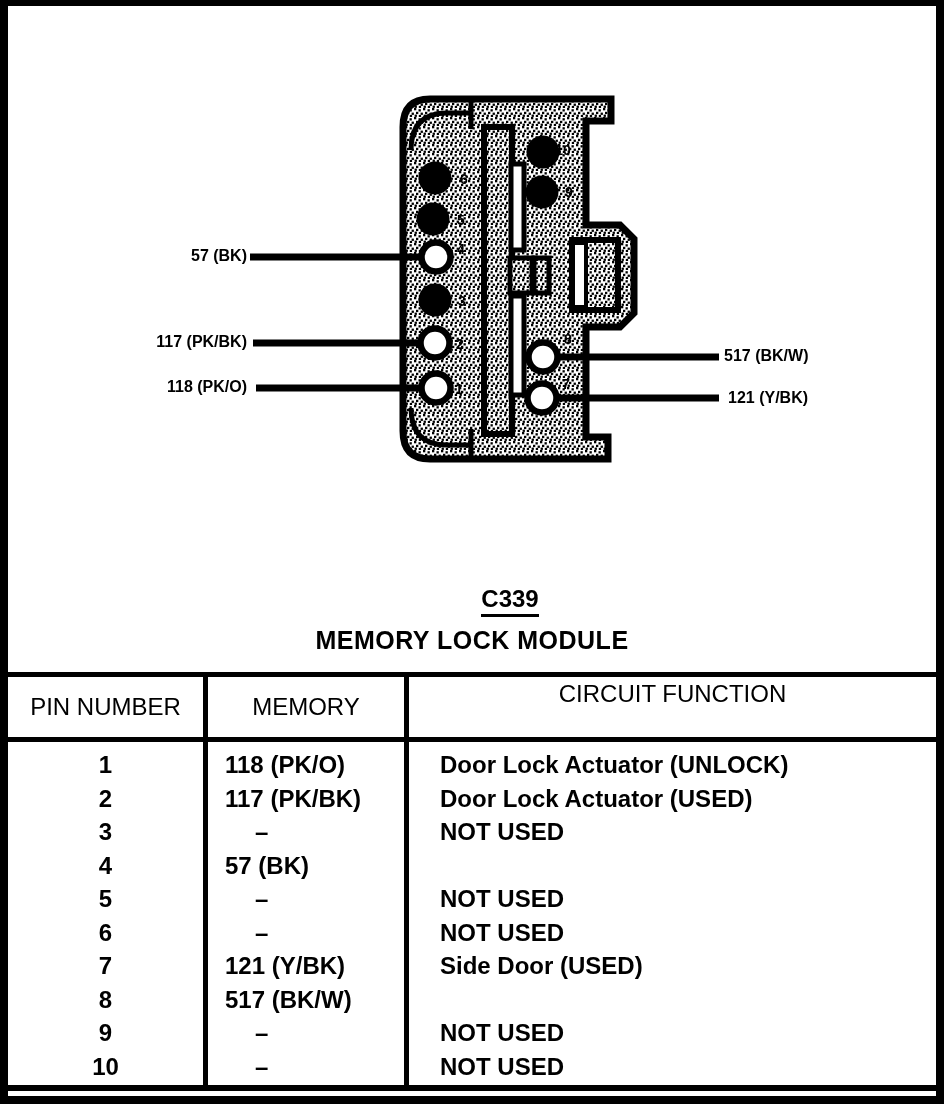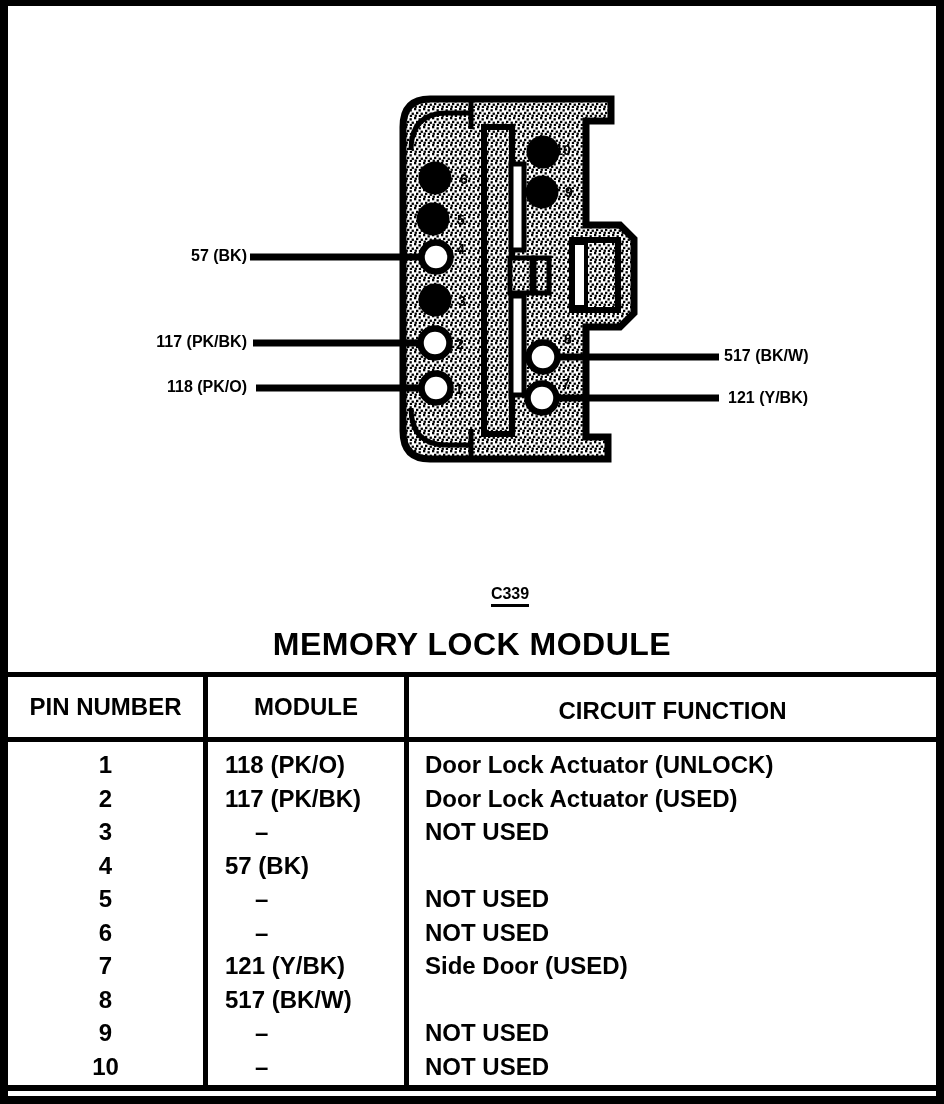--- a/index.html
+++ b/index.html
@@ -25,57 +25,57 @@
   .pin-num{
     position:absolute;
     font-size:14px;font-weight:bold;
     transform:translate(-50%,-50%);
     line-height:14px;
   }
   
   .connector-id{
     position:absolute;top:585px;left:450px;width:120px;
     text-align:center;
-    font-size:16px;font-weight:bold;
+    font-size:24px;font-weight:bold;
   }
   .connector-id span{
     display:inline-block;
     border-bottom:3px solid #000;
     padding-bottom:1px;
   }
   .connector-name{
     position:absolute;top:626px;left:222px;width:500px;
     text-align:center;
-    font-size:32px;font-weight:bold;
+    font-size:25px;font-weight:bold;
     letter-spacing:0.5px;
   }
   
   .th-label{
     position:absolute;
-    font-size:24px;font-weight:bold;
+    font-size:24px;font-weight:normal;
     text-align:center;
     line-height:28px;
   }
   .tbody{
     position:absolute;left:8px;top:748px;width:928px;
   }
   .t-row{
     display:flex;
     height:33.5px;
     align-items:center;
   }
   .t-cell{
     font-size:24px;font-weight:bold;
     line-height:33.5px;
     white-space:nowrap;
   }
   .c-pin{width:195px;text-align:center;}
   .c-circuit{width:201px;text-align:left;padding-left:22px;box-sizing:border-box;}
   .c-circuit.dash{padding-left:52px;}
-  .c-func{flex:1;text-align:left;padding-left:21px;box-sizing:border-box;}
+  .c-func{flex:1;text-align:left;padding-left:36px;box-sizing:border-box;}
 </style>
 </head>
 <body>
 
 <div class="page">
 
   <div class="border-bar" style="left:0;top:0;width:944px;height:6px;"></div>
   <div class="border-bar" style="left:0;top:0;width:8px;height:1104px;"></div>
   <div class="border-bar" style="left:936px;top:0;width:8px;height:1104px;"></div>
   <div class="border-bar" style="left:0;top:1096px;width:944px;height:8px;"></div>
@@ -150,22 +150,22 @@
   <div class="connector-id"><span>C339</span></div>
   <div class="connector-name">MEMORY LOCK MODULE</div>
 
   <div class="border-bar" style="left:8px;top:672px;width:928px;height:5px;"></div>
   <div class="border-bar" style="left:8px;top:737px;width:928px;height:5px;"></div>
   <div class="border-bar" style="left:8px;top:1085px;width:928px;height:6px;"></div>
   <div class="border-bar" style="left:203px;top:672px;width:5px;height:419px;"></div>
   <div class="border-bar" style="left:404px;top:672px;width:5px;height:419px;"></div>
 
   <div class="th-label" style="left:8px;top:693px;width:195px;">PIN NUMBER</div>
-  <div class="th-label" style="left:208px;top:693px;width:196px;">MODULE</div>
-  <div class="th-label" style="left:409px;top:697px;width:527px;">CIRCUIT FUNCTION</div>
+  <div class="th-label" style="left:208px;top:693px;width:196px;">MEMORY</div>
+  <div class="th-label" style="left:409px;top:680px;width:527px;">CIRCUIT FUNCTION</div>
 
   <div class="tbody" id="table-body">
       <div class="t-row">
         <div class="t-cell c-pin">1</div>
         <div class="t-cell c-circuit">118 (PK/O)</div>
         <div class="t-cell c-func">Door Lock Actuator (UNLOCK)</div>
       </div>
       <div class="t-row">
         <div class="t-cell c-pin">2</div>
         <div class="t-cell c-circuit">117 (PK/BK)</div>

